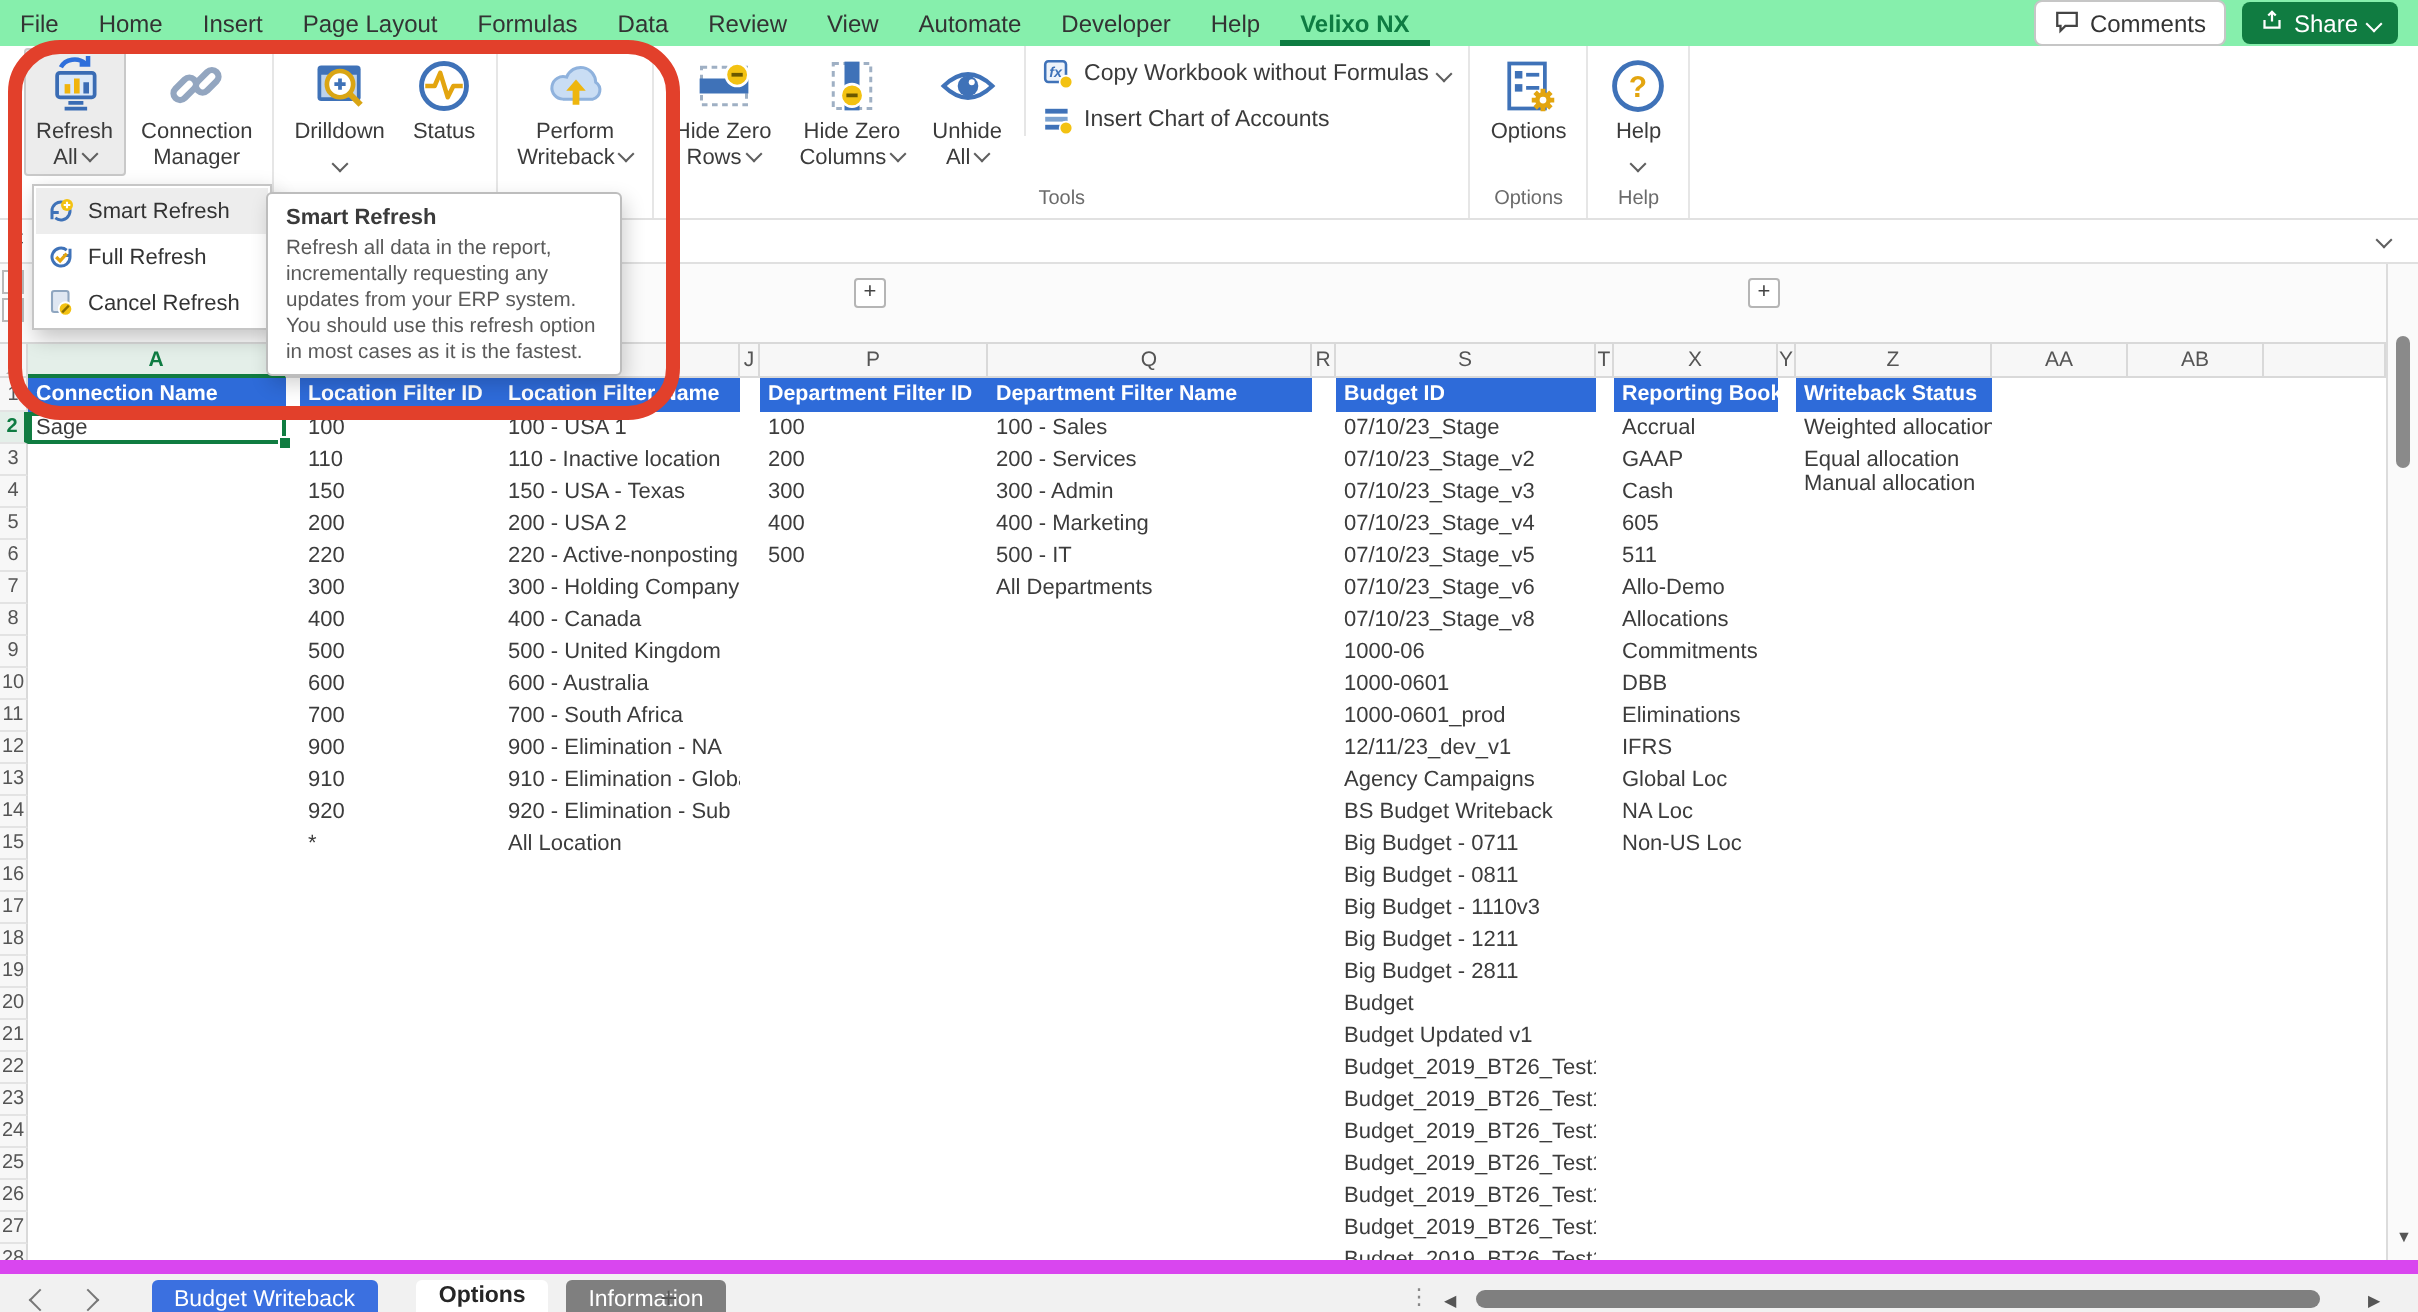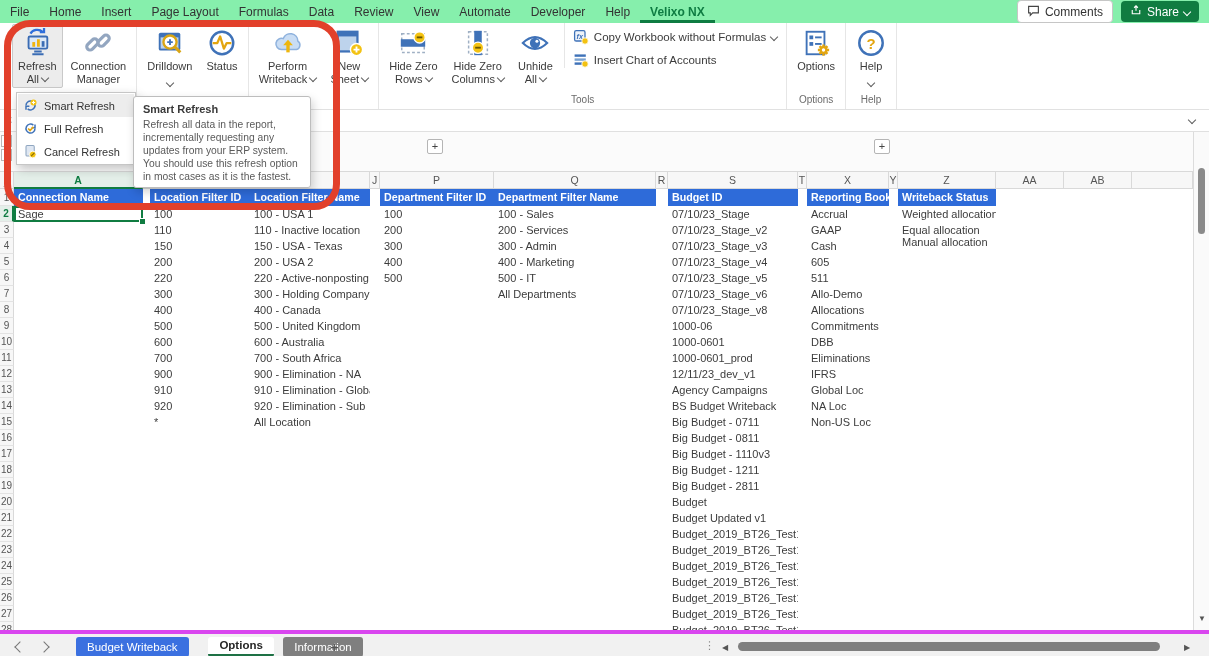--- a/index.html
+++ b/index.html
@@ -53,21 +53,21 @@
   .cell{position:absolute;font-size:11px;color:#3c3c3c;line-height:16px;padding-left:4px;white-space:nowrap;overflow:hidden;box-sizing:border-box;}
   .selbox{position:absolute;border:2px solid #107c41;box-sizing:border-box;}
   .fillhandle{position:absolute;width:5px;height:5px;background:#107c41;border:1px solid #fff;box-sizing:content-box;}
 
   
   .vscroll{position:absolute;right:0;top:132px;width:16px;height:498px;background:#fafafa;border-left:1px solid #dcdcdc;box-sizing:border-box;}
   .vthumb{position:absolute;left:4px;top:36px;width:7px;height:66px;background:#8a8a8a;border-radius:4px;}
   .arrow-glyph{position:absolute;font-size:8px;color:#555;}
 
   
-  .tabbar{position:absolute;left:0;top:630px;width:100%;height:26px;background:#f1f1f1;border-top:4px solid #d946ef;box-sizing:border-box;}
+  .tabbar{position:absolute;left:0;top:630px;width:100%;height:26px;background:#f1f1f1;border-top:7px solid #d946ef;box-sizing:border-box;}
   .navchev{position:absolute;top:9px;width:7px;height:7px;border-right:1.5px solid #777;border-bottom:1.5px solid #777;}
   .sheettab{position:absolute;top:3px;height:20px;border-radius:3px;font-size:11.5px;line-height:20px;padding:0 11px;white-space:nowrap;}
   .tab-blue{background:#3b70e0;color:#fff;}
   .tab-active{background:#fff;color:#262626;font-weight:bold;border-bottom:3px solid #1e7145;line-height:17px;box-sizing:border-box;}
   .tab-gray{background:#7f7f7f;color:#fff;}
   .newsheet{position:absolute;top:4px;font-size:15px;color:#555;}
   .hthumb{position:absolute;top:8px;height:9px;background:#7f7f7f;border-radius:5px;}
   .dots{position:absolute;top:5px;font-size:11px;color:#888;}
 
   
@@ -182,31 +182,20 @@
           <div class="rgroup-buttons">
             <div class="bigbtn">
               <span class="ricon">
                 <svg viewBox="0 0 32 32">
                   <path d="M9 23a6 6 0 1 1 2-11.7A8 8 0 0 1 26.5 14a5 5 0 0 1-1.5 9z" fill="#c9ddf4" stroke="#8fb2dd" stroke-width="1.6"></path>
                   <path d="M16 26V16" stroke="#eeb60e" stroke-width="3.6"></path>
                   <path d="M10.8 18.5L16 12.5l5.2 6z" fill="#eeb60e"></path>
                 </svg>
               </span>
               <div class="blabel">Perform<br>Writeback <span class="chev"></span></div>
-            </div>
-            <div class="bigbtn">
-              <span class="ricon">
-                <svg viewBox="0 0 32 32">
-                  <rect x="4" y="4" width="21" height="21" fill="#bdd3ec" stroke="#3f72b8" stroke-width="2.4"></rect>
-                  <path d="M4 4h21v5H4z" fill="#3f72b8"></path>
-                  <circle cx="24" cy="23" r="6.5" fill="#f3c212" stroke="#fff" stroke-width="1.5"></circle>
-                  <path d="M24 19.8v6.4M20.8 23h6.4" stroke="#fff" stroke-width="2"></path>
-                </svg>
-              </span>
-              <div class="blabel">New<br>Sheet <span class="chev"></span></div>
             </div>
           </div>
           <div class="rgroup-label"></div>
         </div>
         <div class="rgroup">
           <div class="rgroup-buttons">
             <div class="bigbtn">
               <span class="ricon">
                 <svg viewBox="0 0 32 32">
                   <rect x="4" y="6" width="24" height="20" fill="none" stroke="#9fb0c4" stroke-width="1.6" stroke-dasharray="3 2.4"></rect>

